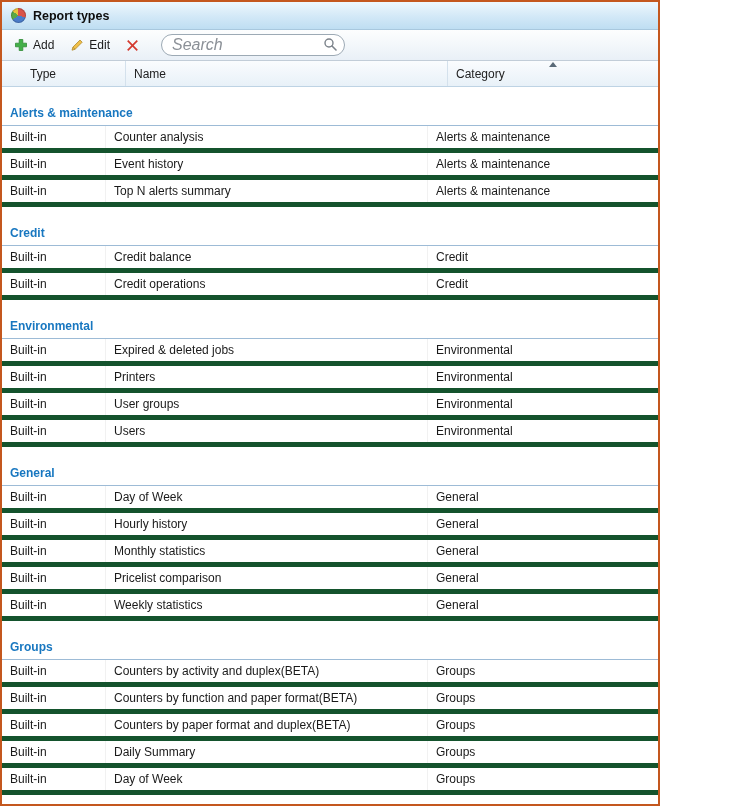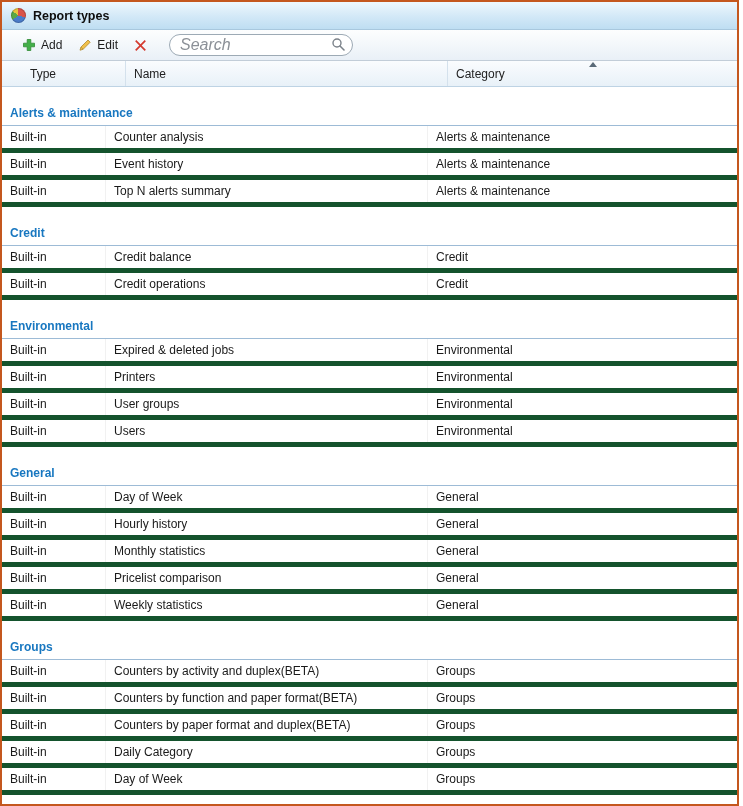--- a/index.html
+++ b/index.html
@@ -1,20 +1,20 @@
 <!DOCTYPE html>
 <html><head>
 <meta charset="utf-8">
 <style>
   * { box-sizing: border-box; }
   html, body { margin: 0; padding: 0; background: #fff; }
   body { font-family: "Liberation Sans", sans-serif; font-size: 12px; color: #1a1a1a; }
 
   .window {
-    width: 739px; height: 806px;
+    width: 660px; height: 806px;
     border: 2px solid #c4571e;
     display: flex; flex-direction: column;
     background: #fca5a5; overflow: hidden;
   }
 
   
   .titlebar {
     height: 28px; flex: 0 0 28px;
     display: flex; align-items: center; gap: 7px;
     padding: 0 9px;
@@ -25,21 +25,21 @@
     width: 15px; height: 15px; border-radius: 50%;
     background: conic-gradient(#d9534a 0 30%, #4a7cc9 30% 65%, #5aa846 65% 85%, #e8c33c 85% 100%);
     box-shadow: inset 0 0 0 1px rgba(0,0,0,.18);
   }
   .title { font-weight: bold; font-size: 12.5px; color: #0d0d0d; }
 
   
   .toolbar {
     height: 31px; flex: 0 0 31px;
     display: flex; align-items: center;
-    padding: 0 12px;
+    padding: 0 4px;
     background: linear-gradient(#fdfefe, #e9f0f7);
     border-bottom: 1px solid #c2cdd8;
   }
   .tb-btn {
     display: flex; align-items: center; gap: 5px;
     background: transparent; border: 1px solid transparent;
     padding: 3px 7px; font: inherit; color: #1a1a1a;
     border-radius: 3px; cursor: default;
   }
   .tb-btn svg { display: block; }
@@ -238,21 +238,21 @@
           <div class="cell c1">Counters by function and paper format(BETA)</div>
           <div class="cell c2">Groups</div>
         </div>
         <div class="row">
           <div class="cell c0">Built-in</div>
           <div class="cell c1">Counters by paper format and duplex(BETA)</div>
           <div class="cell c2">Groups</div>
         </div>
         <div class="row">
           <div class="cell c0">Built-in</div>
-          <div class="cell c1">Daily Category</div>
+          <div class="cell c1">Daily Summary</div>
           <div class="cell c2">Groups</div>
         </div>
         <div class="row">
           <div class="cell c0">Built-in</div>
           <div class="cell c1">Day of Week</div>
           <div class="cell c2">Groups</div>
         </div>
       </section>
     </div>
 

